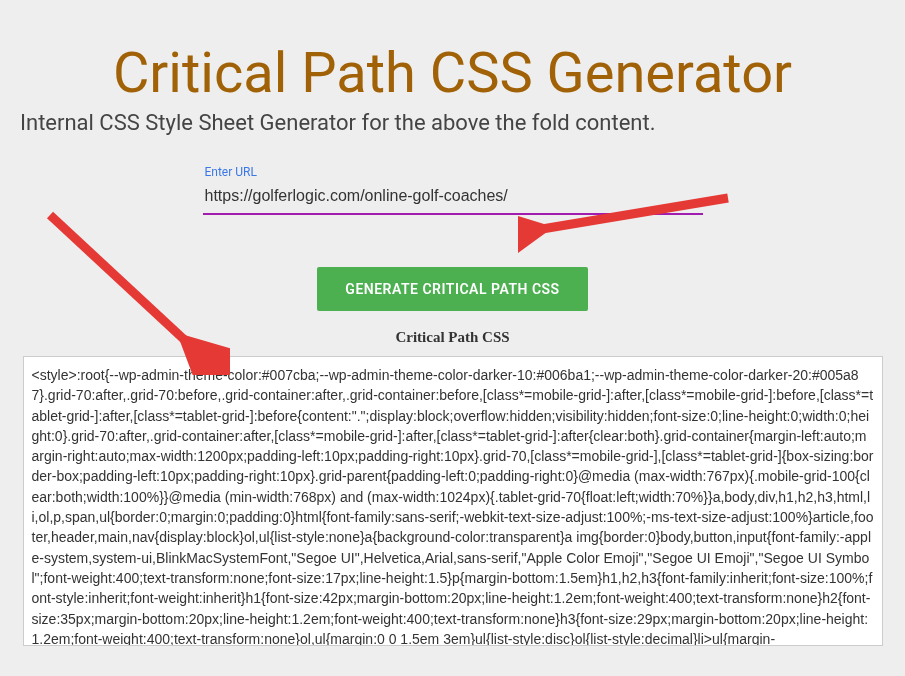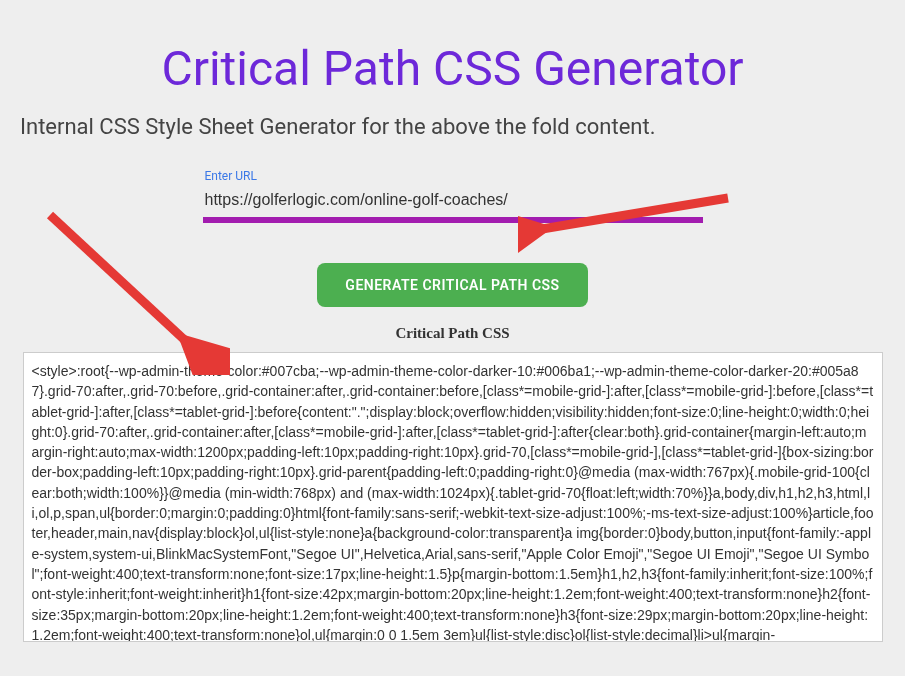--- a/index.html
+++ b/index.html
@@ -9,66 +9,66 @@
     width: 905px;
     height: 676px;
     overflow: hidden;
     position: relative;
   }
   .container {
     padding: 40px 20px 0 20px;
   }
   h1 {
     text-align: center;
-    font-size: 48px;
+    font-size: 56px;
     font-weight: 400;
-    color: #6d28d9;
-    margin-bottom: 17px;
+    color: #a16207;
+    margin-bottom: 4px;
     font-family: "Segoe UI", Roboto, Arial, sans-serif;
   }
   .subtitle {
     text-align: left;
     font-size: 22px;
     font-weight: 400;
     color: #444;
     margin-bottom: 30px;
   }
   .form-area {
     width: 500px;
-    margin: 0 auto;
+    margin: 12px auto;
   }
   .field-label {
     font-size: 12px;
     color: #3b78e7;
     margin-bottom: 2px;
     padding-left: 2px;
   }
   .url-input {
     width: 100%;
     border: none;
-    border-bottom: 6px solid #a21caf;
+    border-bottom: 2px solid #a21caf;
     background: transparent;
     font-size: 16px;
     color: #333;
     padding: 6px 2px 8px 2px;
     outline: none;
     margin-bottom: 40px;
   }
   .generate-btn {
     display: block;
     margin: 0 auto 18px auto;
     background: #4caf50;
     color: #fff;
     border: none;
     padding: 14px 28px;
     font-size: 14px;
     font-weight: 600;
     letter-spacing: 0.5px;
     cursor: pointer;
-    border-radius: 8px;
+    border-radius: 2px;
     font-family: inherit;
   }
   .output-label {
     text-align: center;
     font-size: 15px;
     font-weight: 600;
     color: #333;
     margin-bottom: 10px;
     font-family: Liberation Serif, serif;
   }

